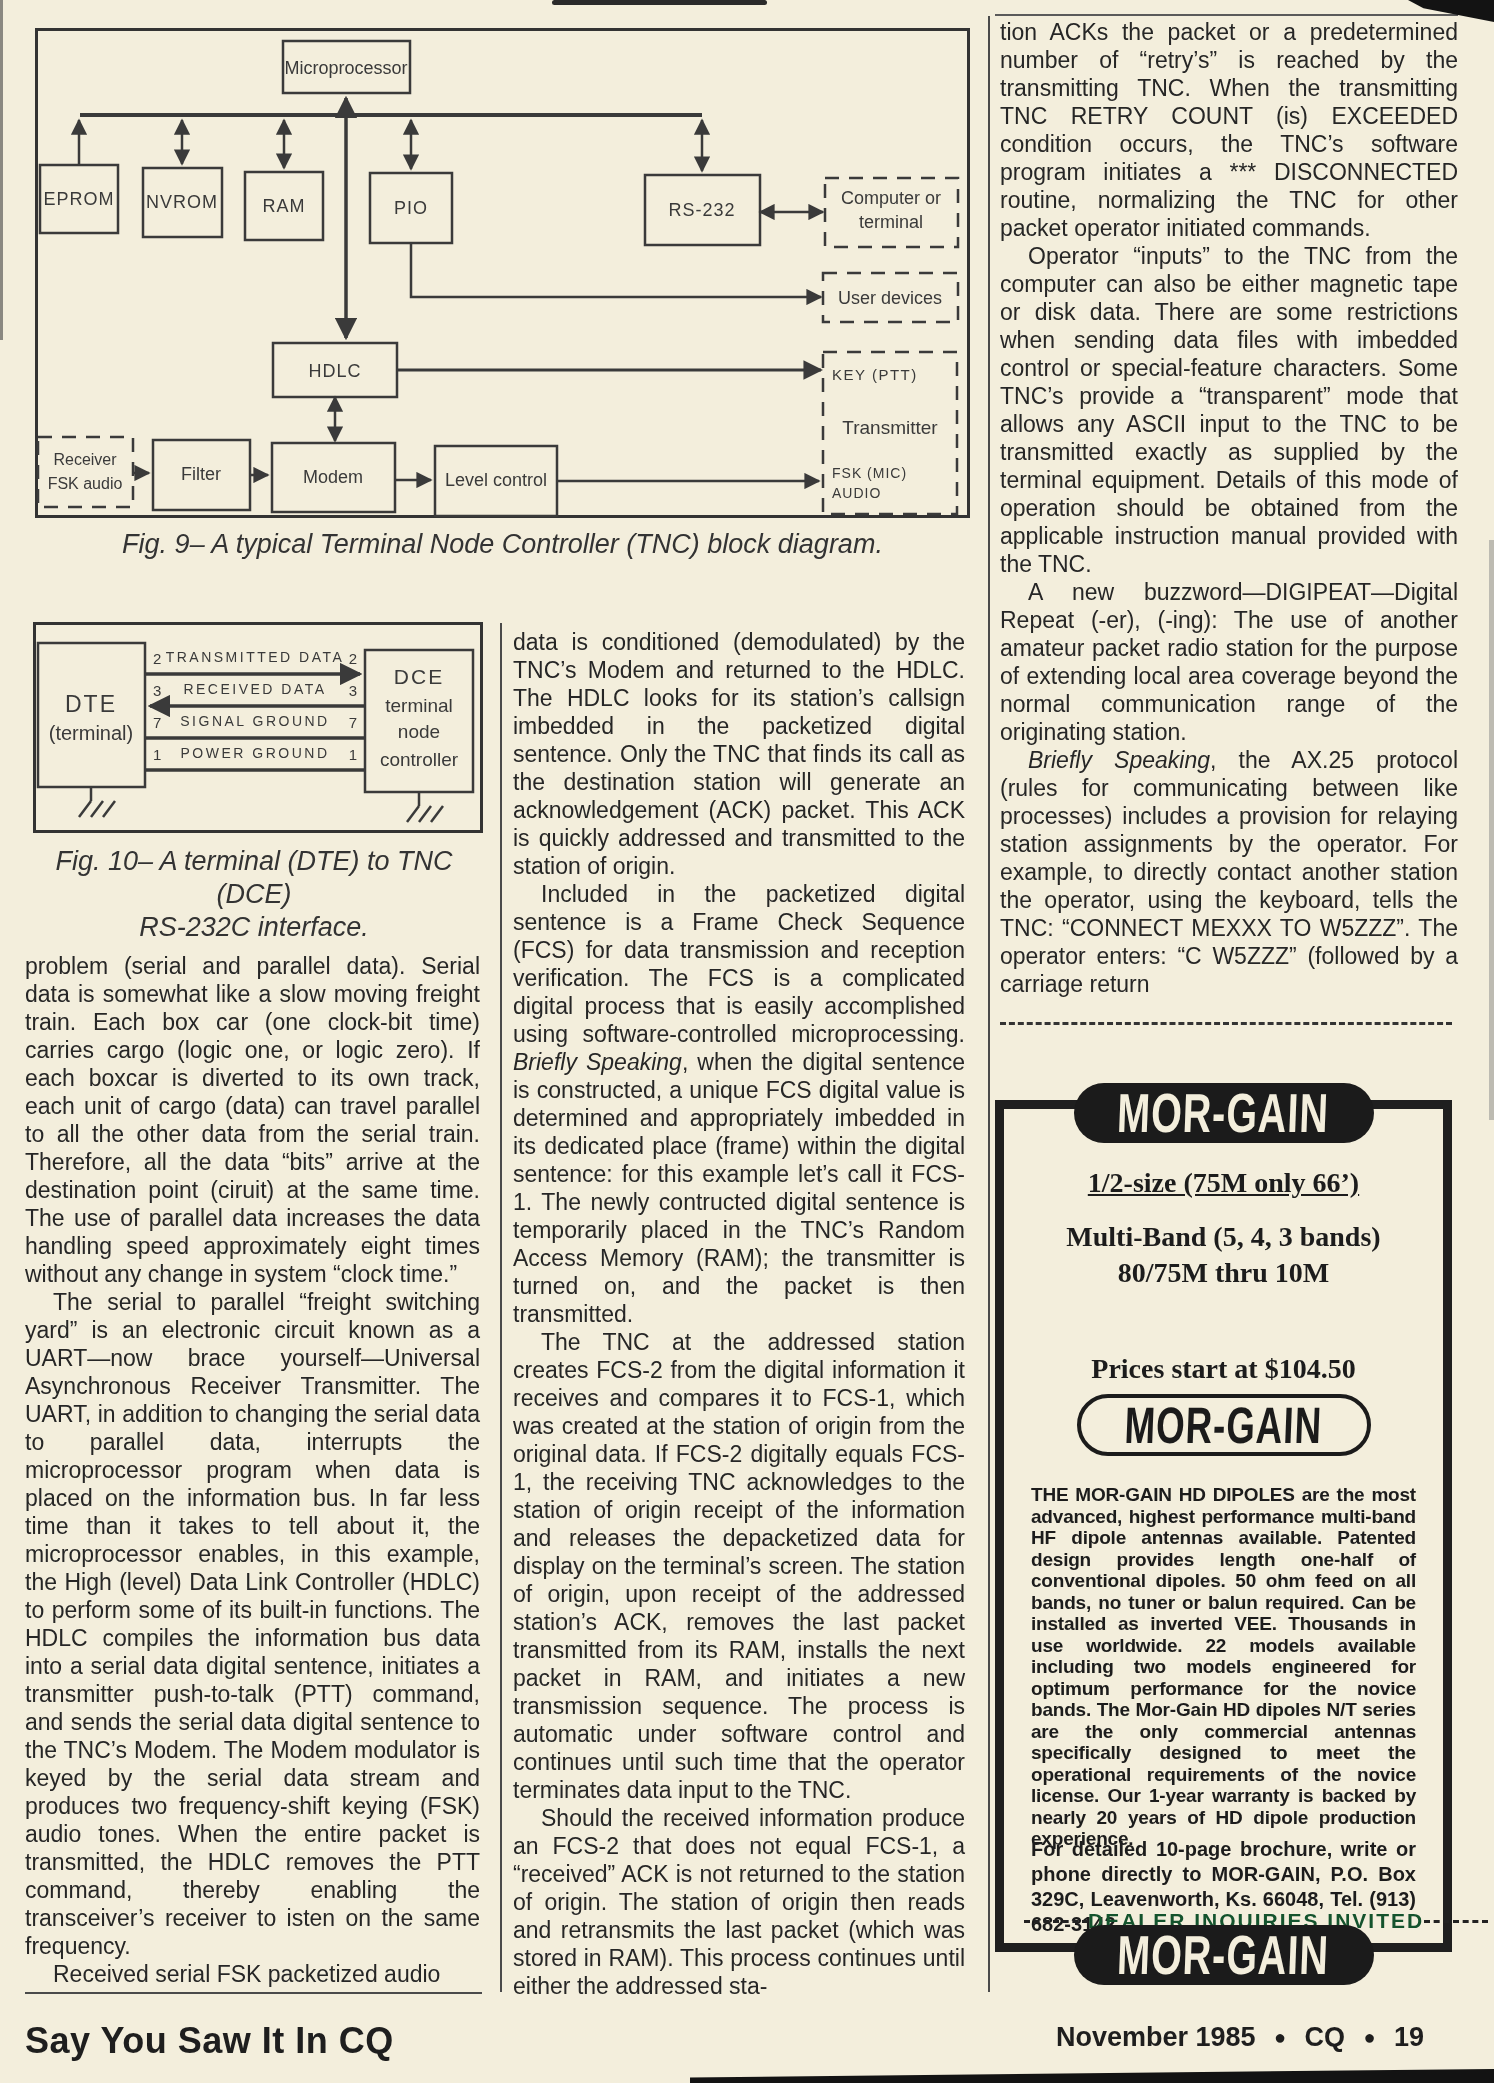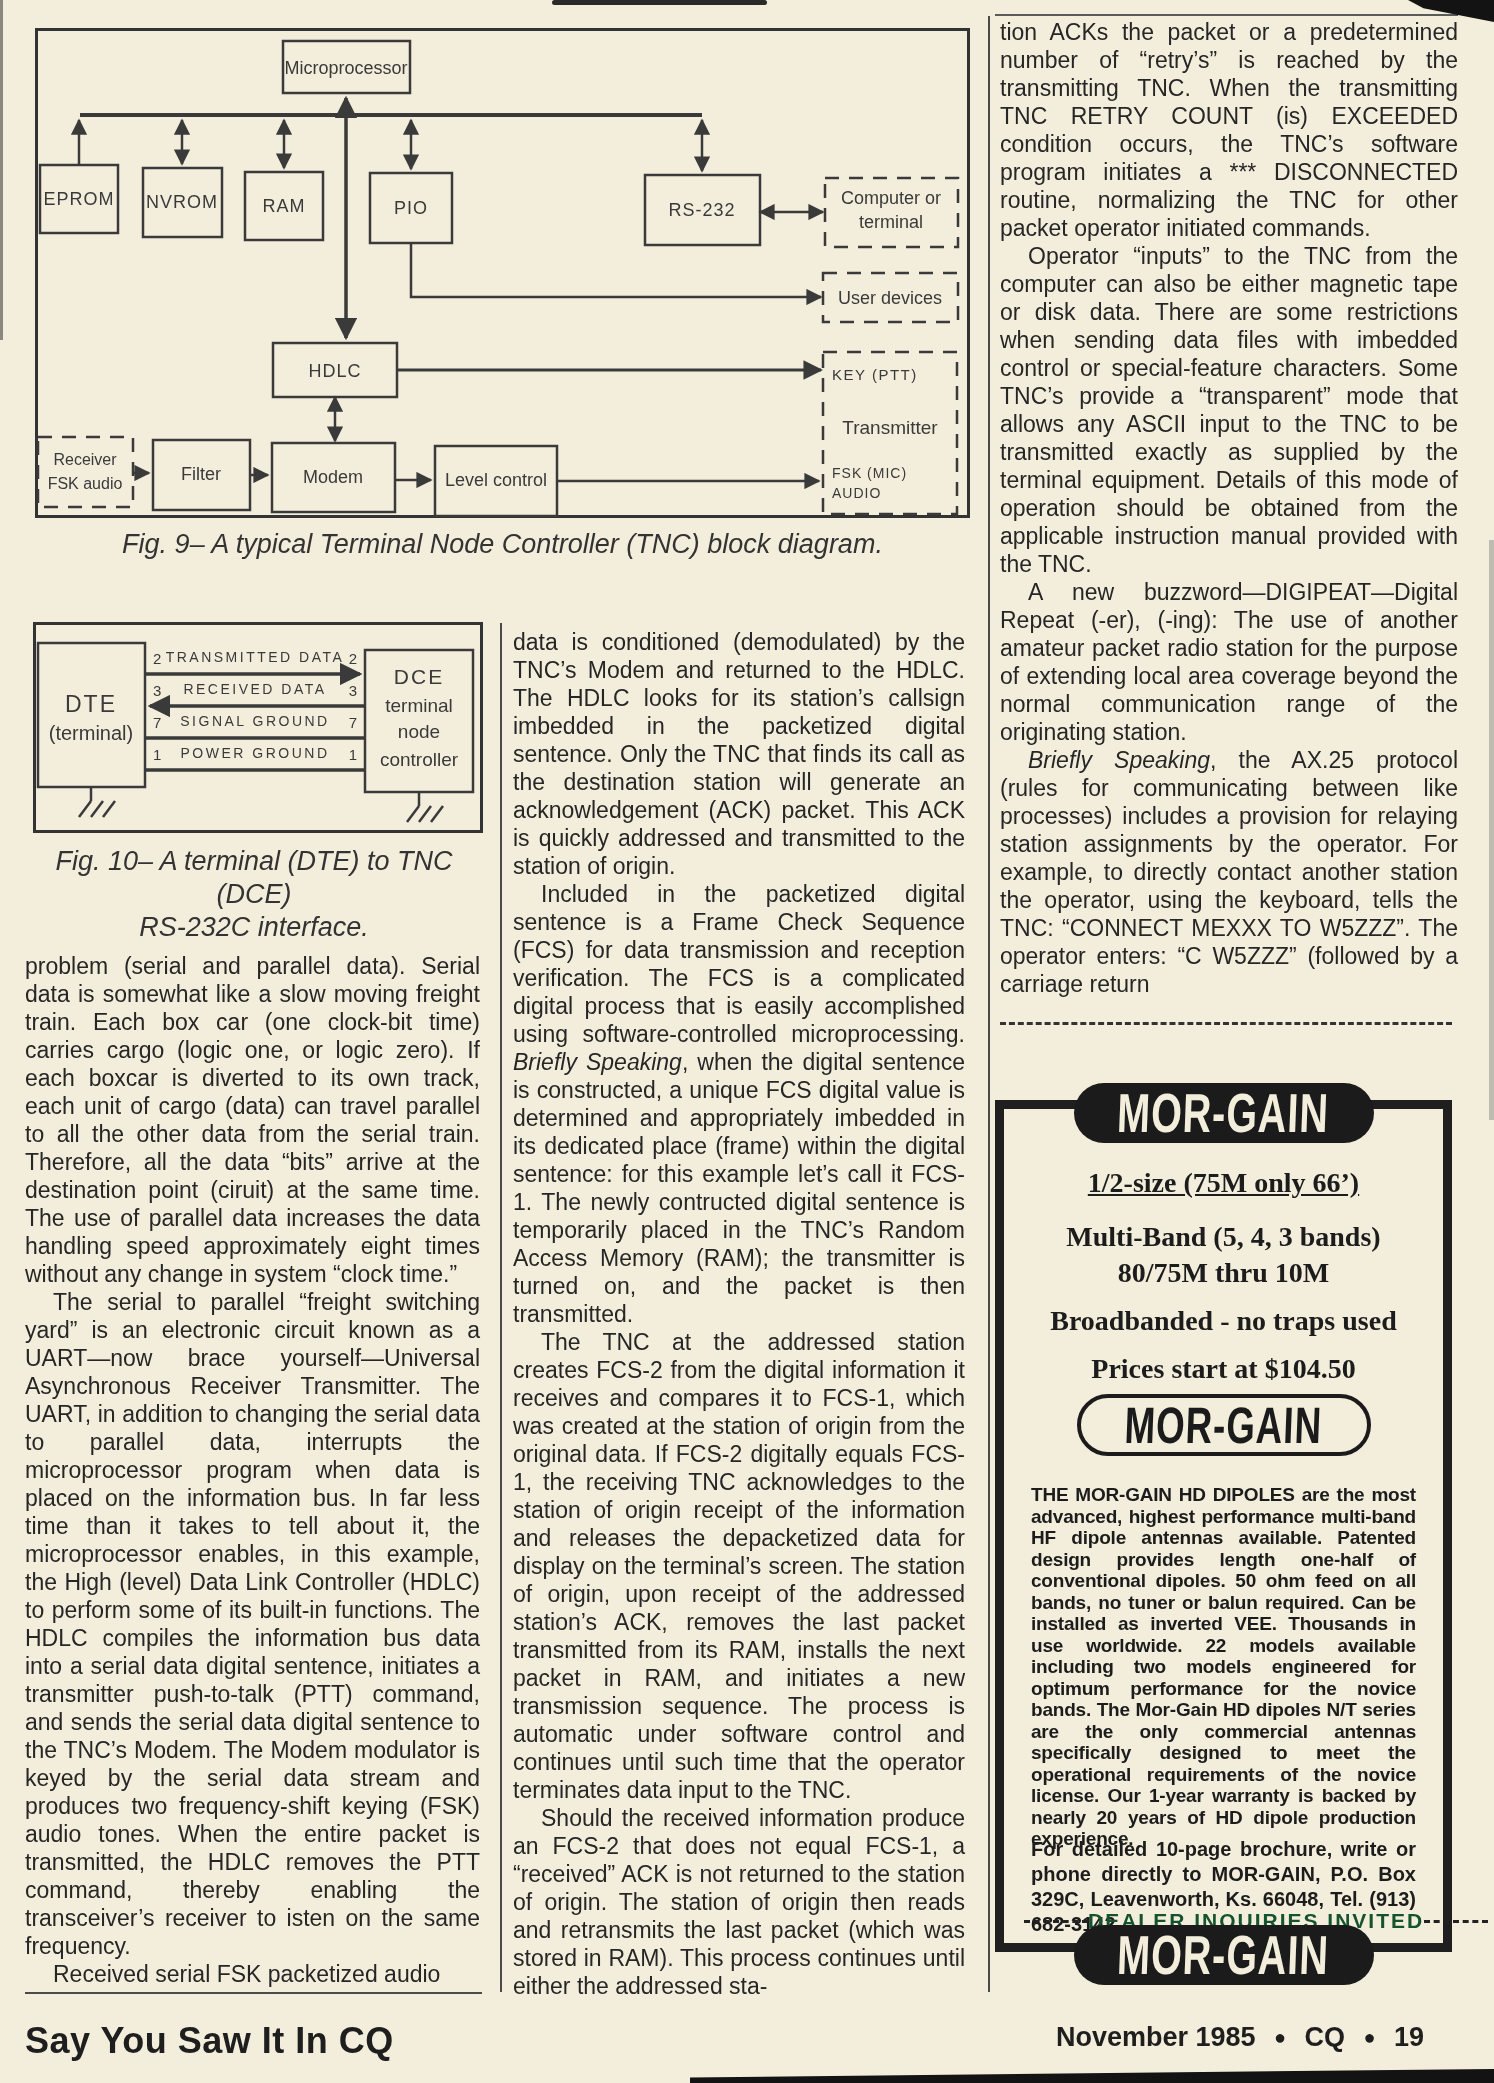--- a/index.html
+++ b/index.html
@@ -236,21 +236,20 @@
     <p class="ind"><i>Briefly Speaking</i>, the AX.25 protocol (rules for communicating between like processes) includes a provision for relaying station assignments by the operator. For example, to directly contact another station the operator, using the keyboard, tells the TNC: “CONNECT MEXXX TO W5ZZZ”. The operator enters: “C W5ZZZ” (followed by a carriage return</p>
   </div>
 
   <div class="ad">
     <div class="morgain morgain-solid ad-logo-top">
         <span>MOR-GAIN</span>
       </div>
     <div class="ad-head ad-h1">1/2-size (75M only 66’)</div>
     <div class="ad-head ad-h2">Multi-Band (5, 4, 3 bands)</div>
     <div class="ad-head ad-h3">80/75M thru 10M</div>
-    <div class="ad-head ad-h4">Broadbanded - no traps used</div>
     <div class="ad-head ad-h5">Prices start at $104.50</div>
     <div class="morgain morgain-outline ad-logo-mid">
         <span>MOR-GAIN</span>
       </div>
     <div class="ad-body"><b>THE MOR-GAIN HD DIPOLES</b> are the most advanced, highest performance multi-band HF dipole antennas available. Patented design provides length one-half of conventional dipoles. 50 ohm feed on all bands, no tuner or balun required. Can be installed as inverted VEE. Thousands in use worldwide. 22 models available including two models engineered for optimum performance for the novice bands. The Mor-Gain HD dipoles N/T series are the only commercial antennas specifically designed to meet the operational requirements of the novice license. Our 1-year warranty is backed by nearly 20 years of HD dipole production experience.</div>
     <div class="ad-contact">For detailed 10-page brochure, write or phone directly to <b>MOR-GAIN</b>, P.O. Box 329C, Leavenworth, Ks. 66048, Tel. (913) 682-3142.</div>
     <div class="ad-dealer">
       <span class="dealer-rule"></span>
       <span>DEALER INQUIRIES INVITED</span>
       <span class="dealer-rule"></span>

